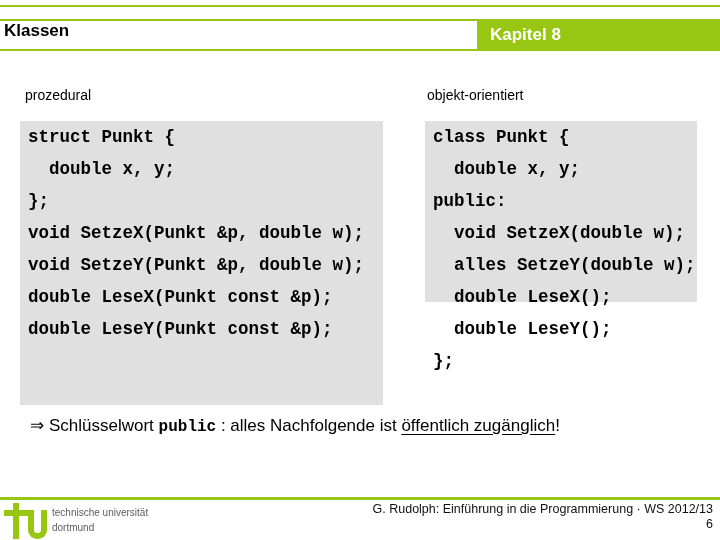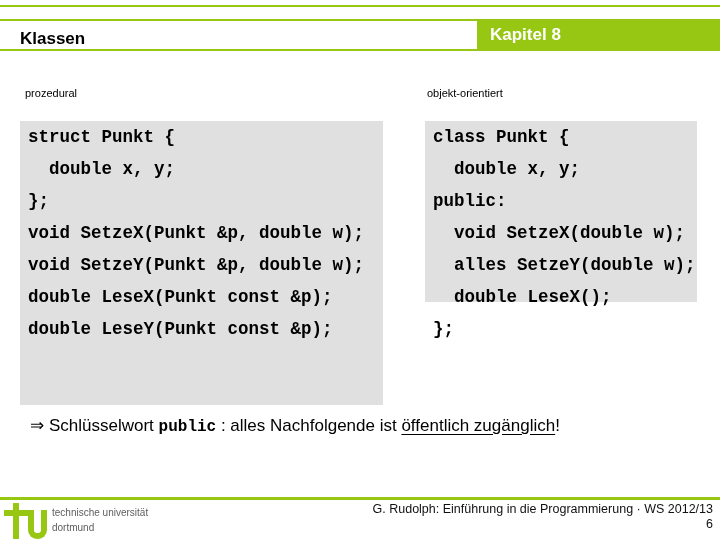--- a/index.html
+++ b/index.html
@@ -12,27 +12,27 @@
   body{font-family:"Liberation Sans", sans-serif;}
   .slide{position:relative;width:720px;height:540px;background:#ffffff;overflow:hidden;}
 
   
   .top-rule{position:absolute;left:0;top:5px;width:720px;height:2px;background:var(--green);}
 
   
   .header-band{position:absolute;left:0;top:19px;width:720px;height:32px;background:var(--green);}
   .header-title-box{position:absolute;left:0;top:0;width:477px;height:32px;background:#ffffff;
     border-top:2px solid var(--green);border-bottom:2px solid var(--green);
-    display:flex;align-items:flex-end;padding-left:20px;}
+    display:flex;align-items:flex-start;padding-left:4px;}
   .header-title-box span{font-size:17px;font-weight:bold;color:#000;}
   .header-chapter{position:absolute;left:490px;top:0;height:32px;display:flex;align-items:center;}
   .header-chapter span{font-size:17px;font-weight:bold;color:#ffffff;}
 
   
-  .col-label{position:absolute;top:87px;font-size:11px;color:#000;}
+  .col-label{position:absolute;top:87px;font-size:14px;color:#000;}
   .col-label.left{left:25px;}
   .col-label.right{left:427px;}
 
   
   .code-box{position:absolute;top:121px;background:var(--code-bg);padding:0 0 0 8px;}
   .code-box.left{left:20px;width:363px;height:284px;}
   .code-box.right{left:425px;width:272px;height:181px;}
   .code-line{font-family:"Liberation Mono", monospace;font-weight:bold;font-size:17.5px;
     line-height:32px;color:#000;white-space:pre;}
 
@@ -81,20 +81,21 @@
     <div class="code-line">double LeseY(Punkt const &amp;p);</div>
   </div>
 
   <div class="code-box right">
     <div class="code-line">class Punkt {</div>
     <div class="code-line">  double x, y;</div>
     <div class="code-line">public:</div>
     <div class="code-line">  void SetzeX(double w);</div>
     <div class="code-line">  alles SetzeY(double w);</div>
     <div class="code-line">  double LeseX();</div>
+    <div class="code-line">  double LeseY();</div>
     <div class="code-line">};</div>
   </div>
 
   <div class="note"><span>⇒ </span><span>Schlüsselwort </span><span class="kw">public</span><span> : alles Nachfolgende ist </span><span class="ul">öffentlich zugänglich</span><span>!</span></div>
 
   <div class="footer-rule"></div>
 
   <div class="logo">
     <div class="t-stem"></div>
     <div class="t-bar"></div>

